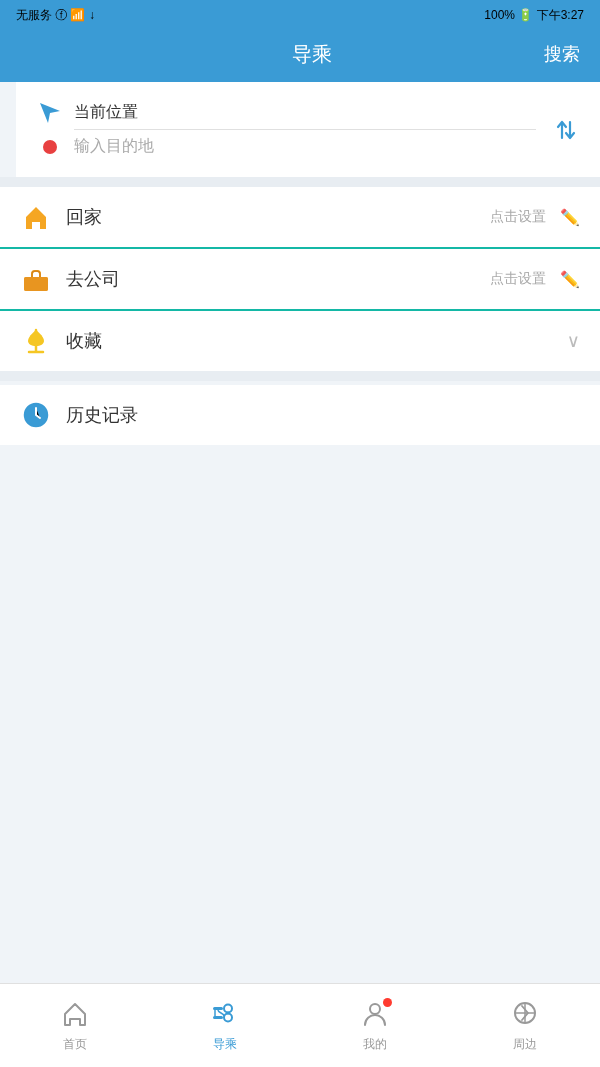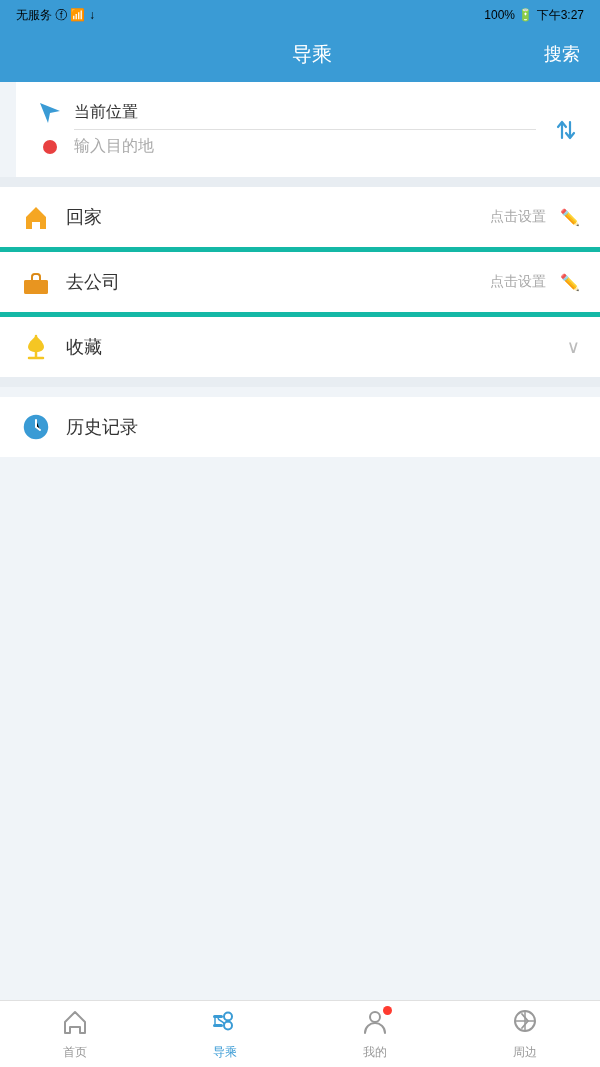--- a/index.html
+++ b/index.html
@@ -104,21 +104,21 @@
     }
 
     
     .list-section {
       background: white;
     }
     .list-item {
       display: flex;
       align-items: center;
       padding: 14px 20px;
-      border-bottom: 5px solid #14b8a6;
+      border-bottom: 2px solid #14b8a6;
       cursor: pointer;
     }
     .list-item:last-child {
       border-bottom: none;
       justify-content: center;
     }
     .list-item-icon {
       width: 32px;
       height: 32px;
       display: flex;
@@ -144,21 +144,21 @@
       color: #ccc;
     }
     .chevron-icon {
       font-size: 18px;
       color: #bbb;
     }
 
     
     .history-section {
       background: white;
-      margin-top: 10px;
+      margin-top: 4px;
     }
     .history-item {
       display: flex;
       align-items: center;
       padding: 14px 20px;
     }
     .history-item-icon {
       width: 32px;
       height: 32px;
       display: flex;
@@ -175,21 +175,21 @@
     
     .main-content {
       flex: 1;
     }
 
     
     .tab-bar {
       background: white;
       border-top: 1px solid #e0e0e0;
       display: flex;
-      height: 67px;
+      height: 84px;
       position: relative;
     }
     .tab-item {
       flex: 1;
       display: flex;
       flex-direction: column;
       align-items: center;
       justify-content: center;
       cursor: pointer;
       gap: 3px;

